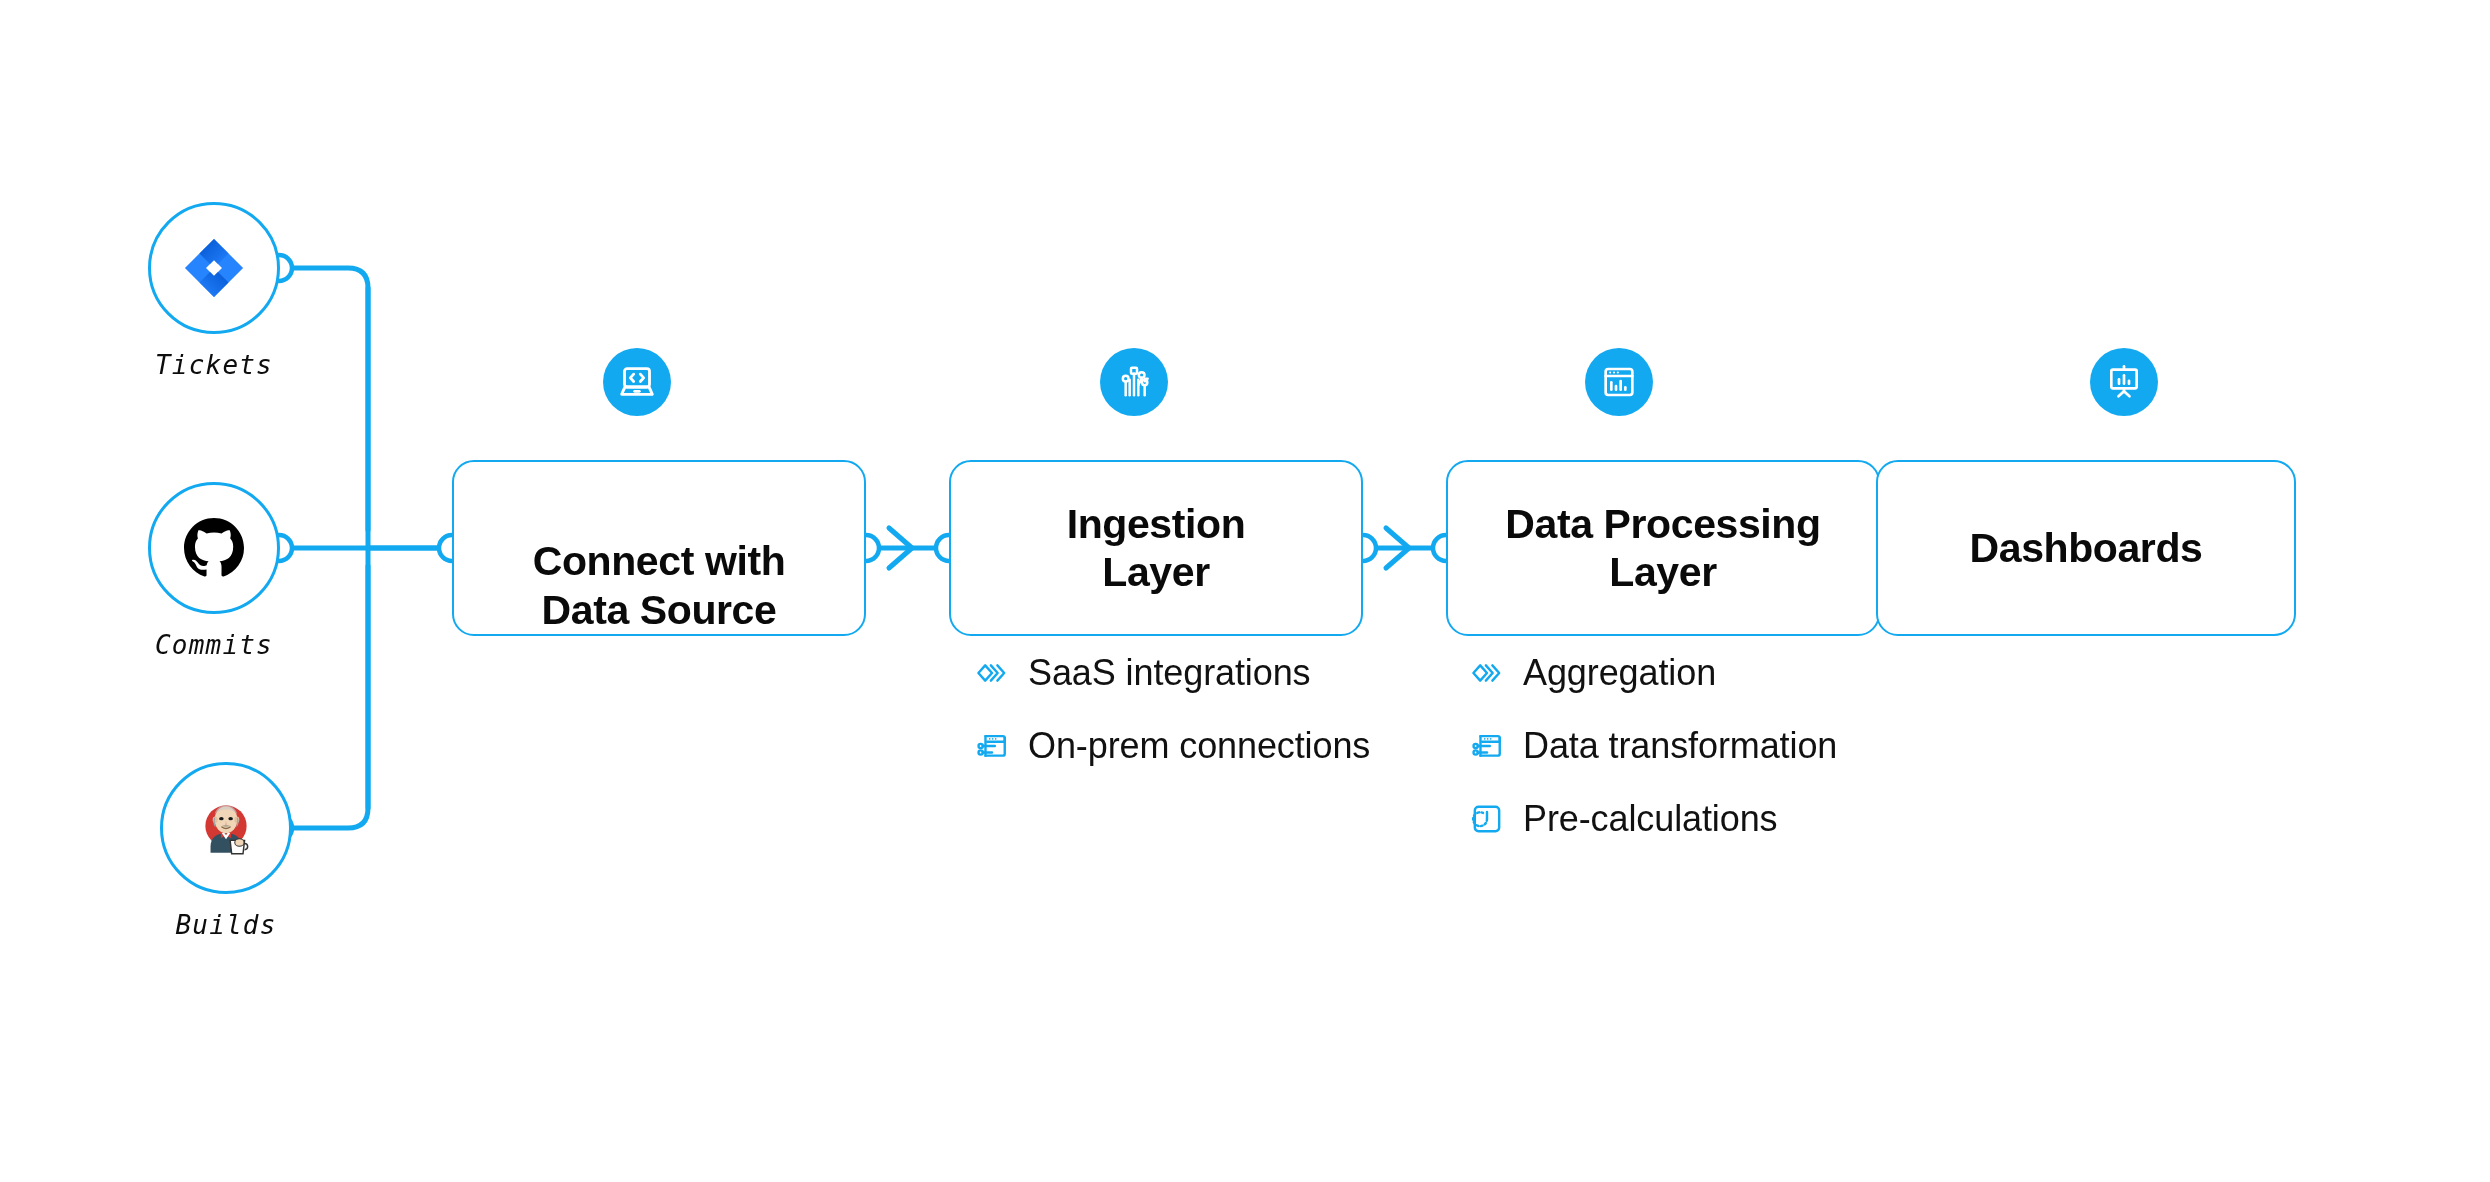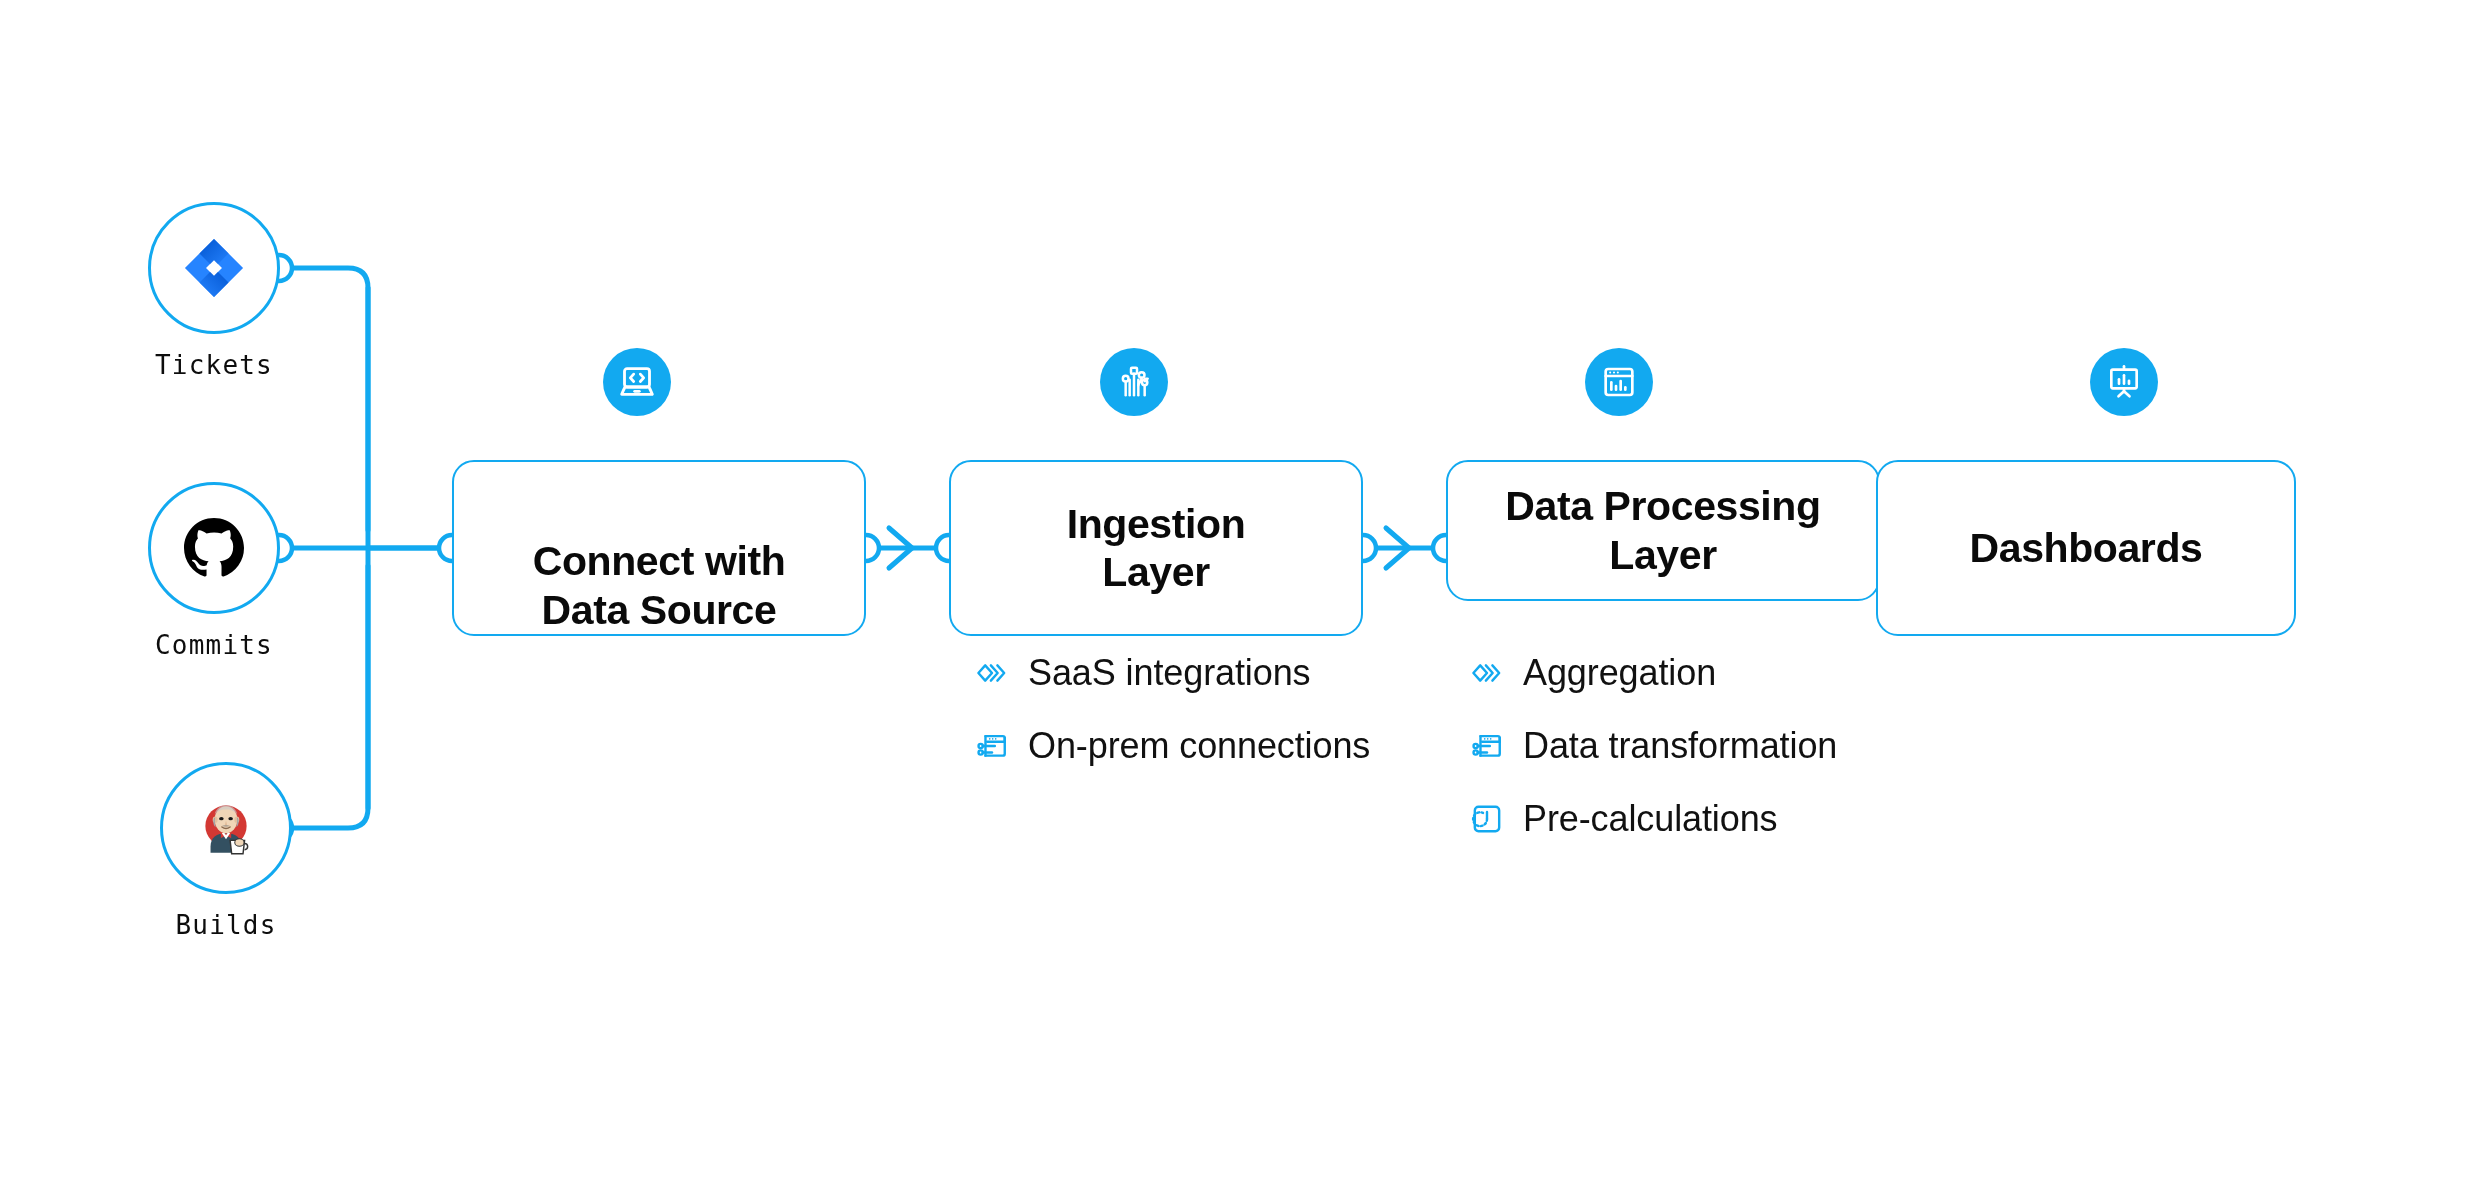--- a/index.html
+++ b/index.html
@@ -17,21 +17,21 @@
     position:absolute;left:0;top:0;width:132px;height:132px;
     border-radius:50%;border:3.5px solid #12A9F0;box-sizing:border-box;background:#fff;
   }
   .src-glyph{
     position:absolute;left:0;top:0;width:132px;height:132px;
     display:flex;align-items:center;justify-content:center;
   }
   .src-label{
     position:absolute;top:148px;left:-60px;width:252px;text-align:center;
     font-family:"DejaVu Sans Mono","Liberation Mono",monospace;
-    font-size:26px;letter-spacing:1.2px;color:#0d0d0d;white-space:nowrap;
+    font-size:26px;letter-spacing:1.2px;color:#0d0d0d;white-space:nowrap;font-style:italic;
   }
 
   
   .stage-box{
     position:absolute;box-sizing:border-box;
     border:2.6px solid #12A9F0;border-radius:22px;background:#ffffff;
     display:flex;align-items:center;justify-content:center;
   }
   .stage-title{
     font-family:"Liberation Sans", sans-serif;
@@ -218,21 +218,21 @@
       <path d="M4 8.4 H20"></path>
       <circle cx="6.7" cy="6.3" r="0.62" fill="#ffffff" stroke="none"></circle>
       <circle cx="9" cy="6.3" r="0.62" fill="#ffffff" stroke="none"></circle>
       <circle cx="11.3" cy="6.3" r="0.62" fill="#ffffff" stroke="none"></circle>
       <path d="M7.4 16.6 V12.2"></path>
       <path d="M10.2 16.6 V14.4"></path>
       <path d="M13 16.6 V11.4"></path>
       <path d="M15.8 16.6 V15.2"></path>
     </svg>
   </div>
-  <div class="stage-box" style="left:1446px;top:460px;width:434px;height:141px;">
+  <div class="stage-box" style="left:1446px;top:460px;width:434px;height:176px;">
     <div class="stage-title">Data Processing
 Layer</div>
   </div>
 
   <div class="stage-icon" style="left:2090px;top:348px;">
     <svg width="40" height="40" viewBox="0 0 24 24" fill="none" stroke="#ffffff" stroke-width="1.6" stroke-linecap="round" stroke-linejoin="round">
       <path d="M12 2.6 V4.6"></path>
       <rect x="4.4" y="4.6" width="15.2" height="11.2" rx="0.9"></rect>
       <path d="M9 13 V10.4"></path>
       <path d="M12 13 V8"></path>

